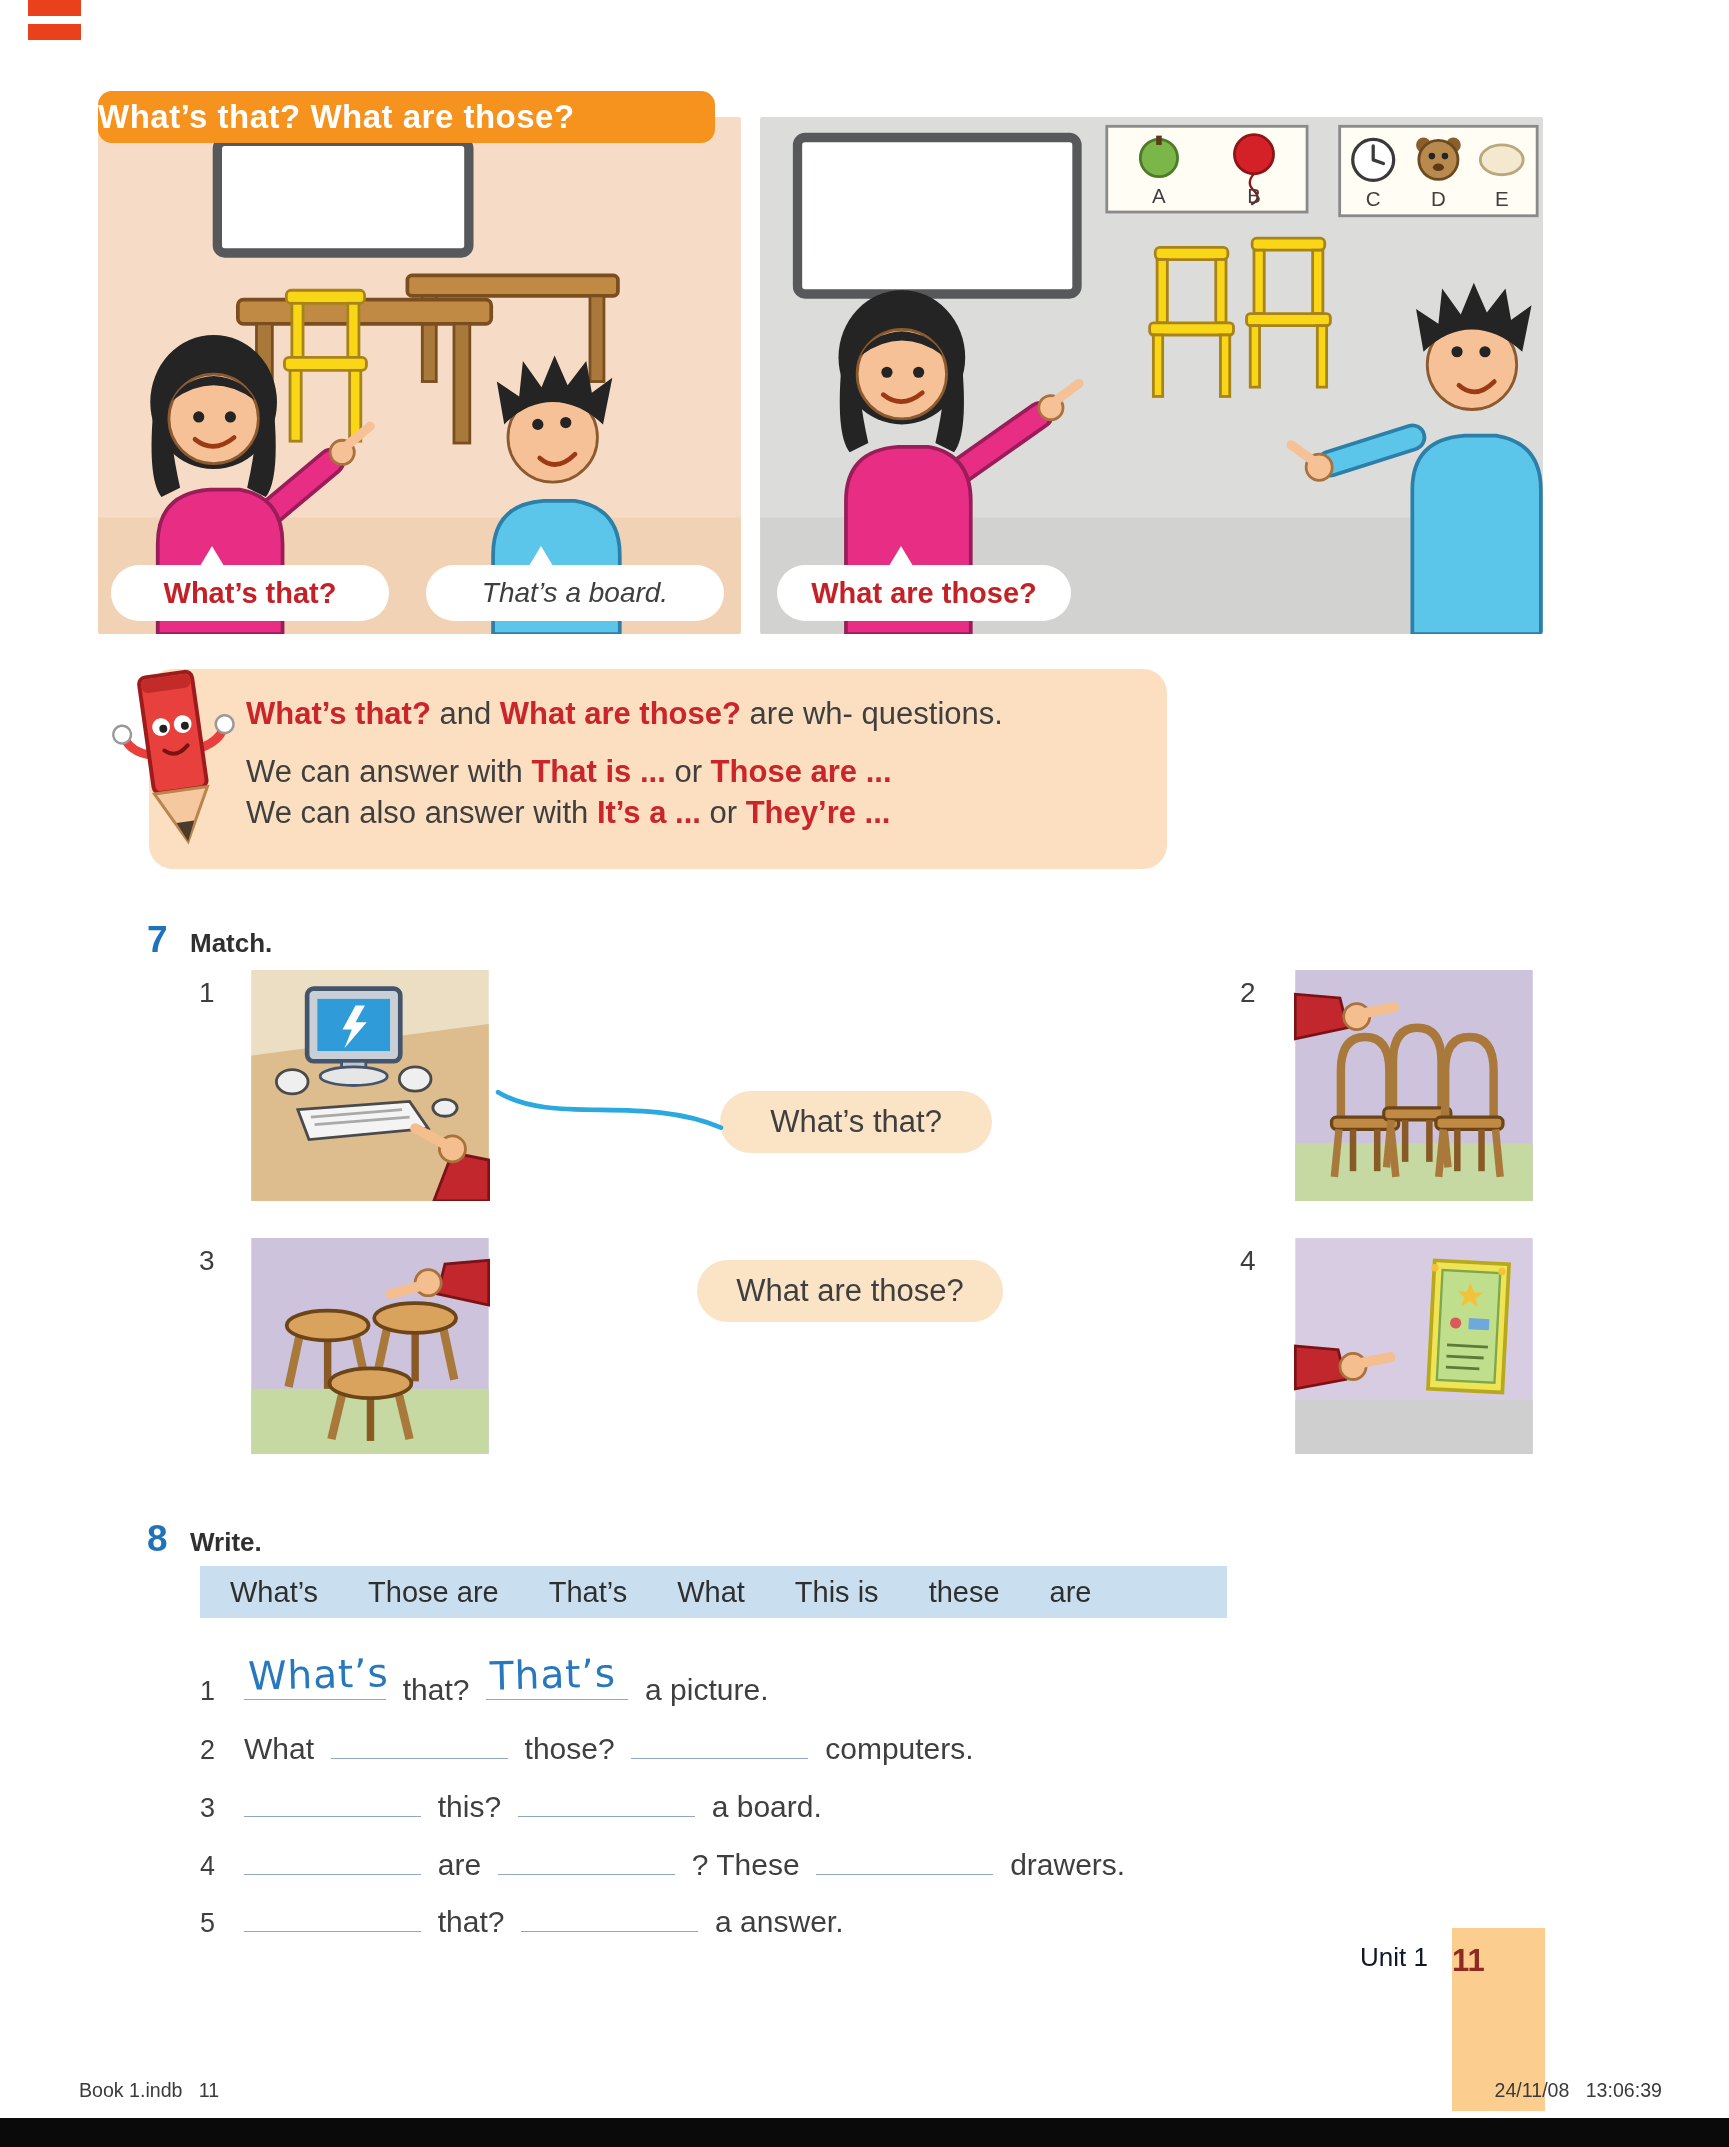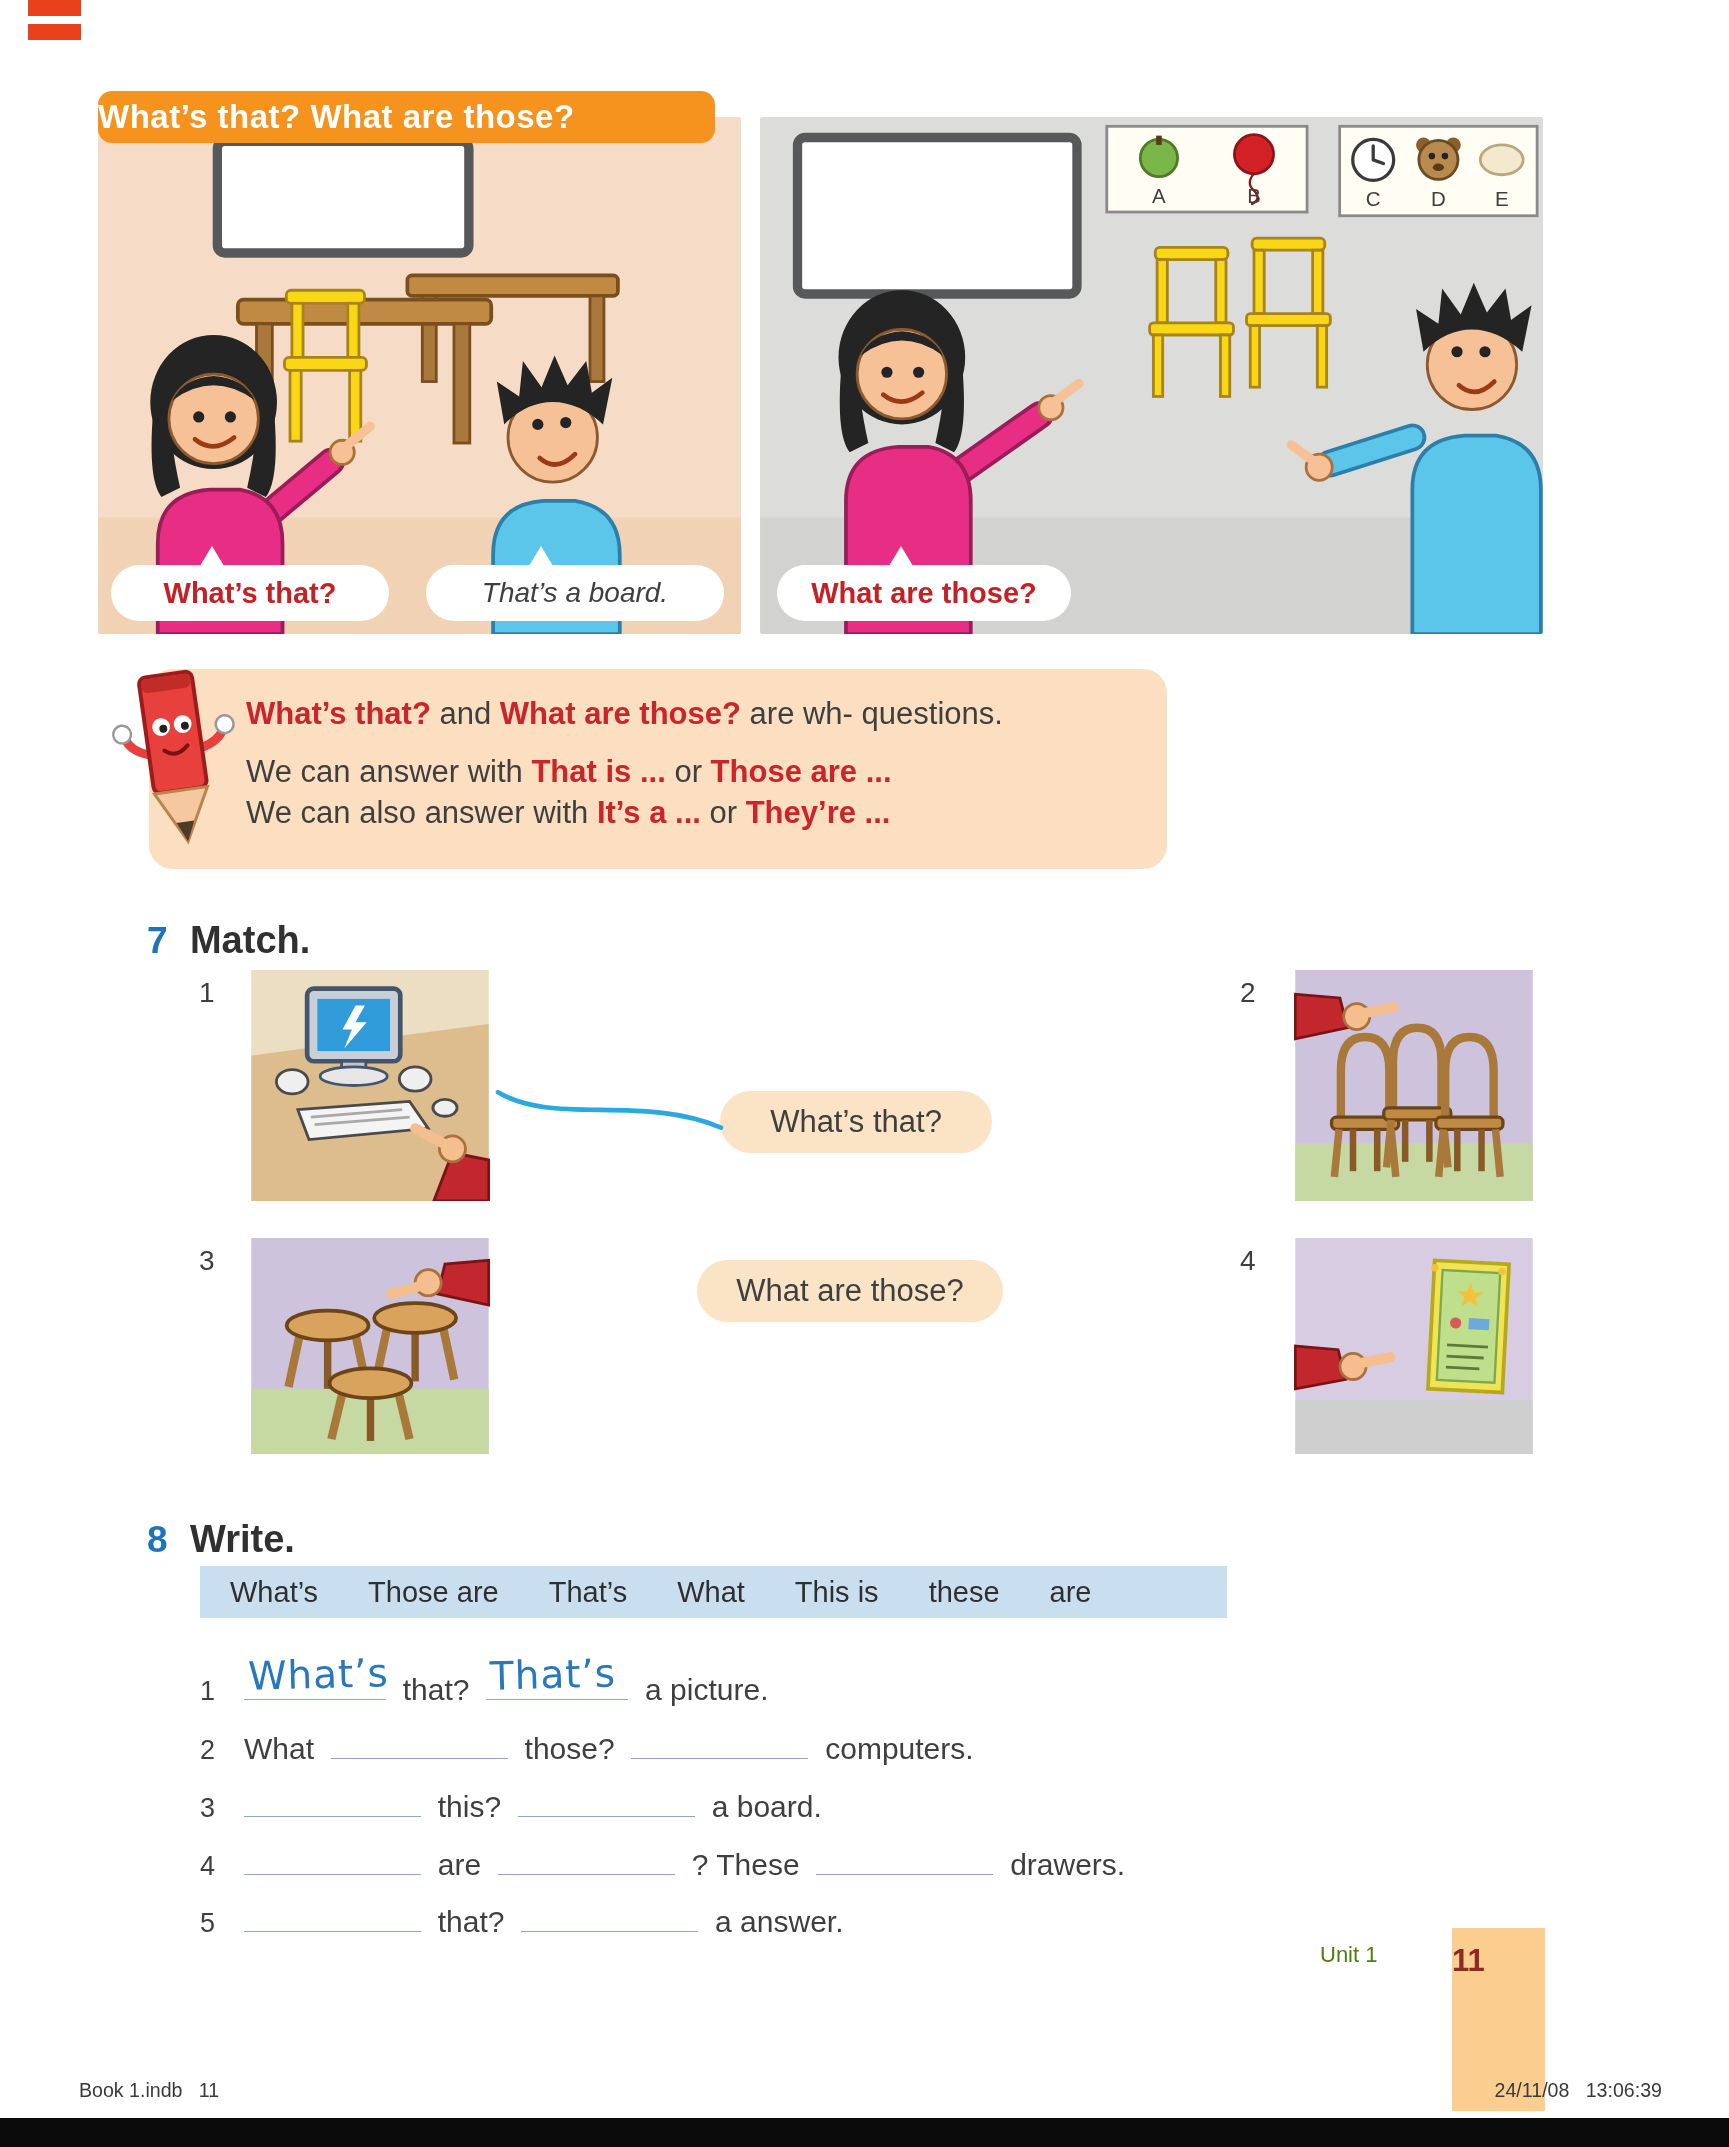--- a/index.html
+++ b/index.html
@@ -37,21 +37,21 @@
            border-radius:24px;padding:24px 28px 22.4px 97px;font-size:31px;line-height:41px}
   .notebox .red{color:#C9252B;font-weight:700}
   .nl1{margin-bottom:17px}
   .pencil{position:absolute;left:-43px;top:-13px;width:140px;height:198px}
 
   
   .exhead{position:absolute;display:flex;gap:22.4px;align-items:baseline}
   .ex7head{left:147px;top:919px}
   .ex8head{left:147px;top:1518px}
   .exnum{color:#2173B9;font-weight:700;font-size:37px}
-  .extitle{font-weight:700;font-size:38px;color:#303030}
+  .extitle{font-weight:700;font-size:26px;color:#303030}
 
   
   .itemnum{position:absolute;font-size:28px;color:#3F3F3F}
   .in1{left:199px;top:977px}.in2{left:1240px;top:977px}
   .in3{left:199px;top:1245px}.in4{left:1240px;top:1245px}
   .pic{position:absolute}
   .pic svg{display:block;width:100%;height:100%}
   .pic1{left:250px;top:970px;width:240px;height:231px}
   .pic2{left:1294px;top:970px;width:240px;height:231px}
   .pic3{left:250px;top:1238px;width:240px;height:216px}
@@ -70,21 +70,21 @@
   .lnum{display:inline-block;width:44px;font-size:27px}
   .wt{margin:0 5.6px}
   .blank{display:inline-block;width:177px;height:7.5px;border-bottom:1.9px solid #8FA6C4;margin:0 11.2px;
          position:relative;vertical-align:baseline}
   .blank.filled{width:142px}
   .lnum + .blank{margin-left:0}
   .hand{position:absolute;left:3.7px;bottom:1.9px;font-size:39px;color:#2878BE;letter-spacing:0.9px;
         transform:rotate(-1.5deg);font-family:"DejaVu Sans",sans-serif;white-space:nowrap}
 
   
-  .unitlabel{position:absolute;left:1320px;top:1942px;font-size:22px;color:#4d7c0f}
+  .unitlabel{position:absolute;left:1360px;top:1942px;font-size:26px;color:#0f172a}
   .pagebox{position:absolute;left:1452px;top:1928px;width:93px;height:183px;background:#FBCD8E}
   .pagenum{display:block;margin-top:15px;font-weight:700;font-size:31px;color:#8E2A21}
   .printline{position:absolute;top:2079px;font-size:19.6px;color:#3A3A3A;white-space:pre}
   .pll{left:79px}
   .plr{right:67px}
   .blackbar{position:absolute;left:0;top:2118px;width:100%;height:30px;background:#0A0A0A}
 </style>
 </head>
 <body>
 

